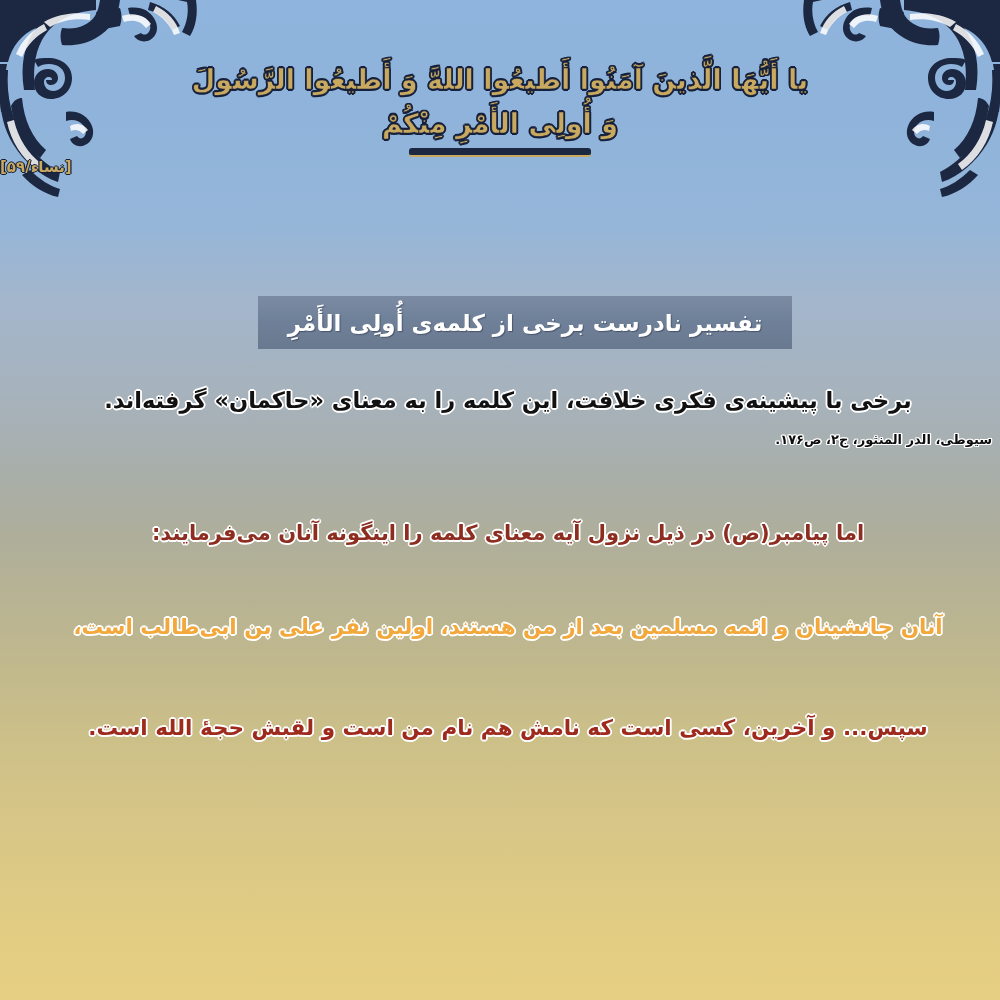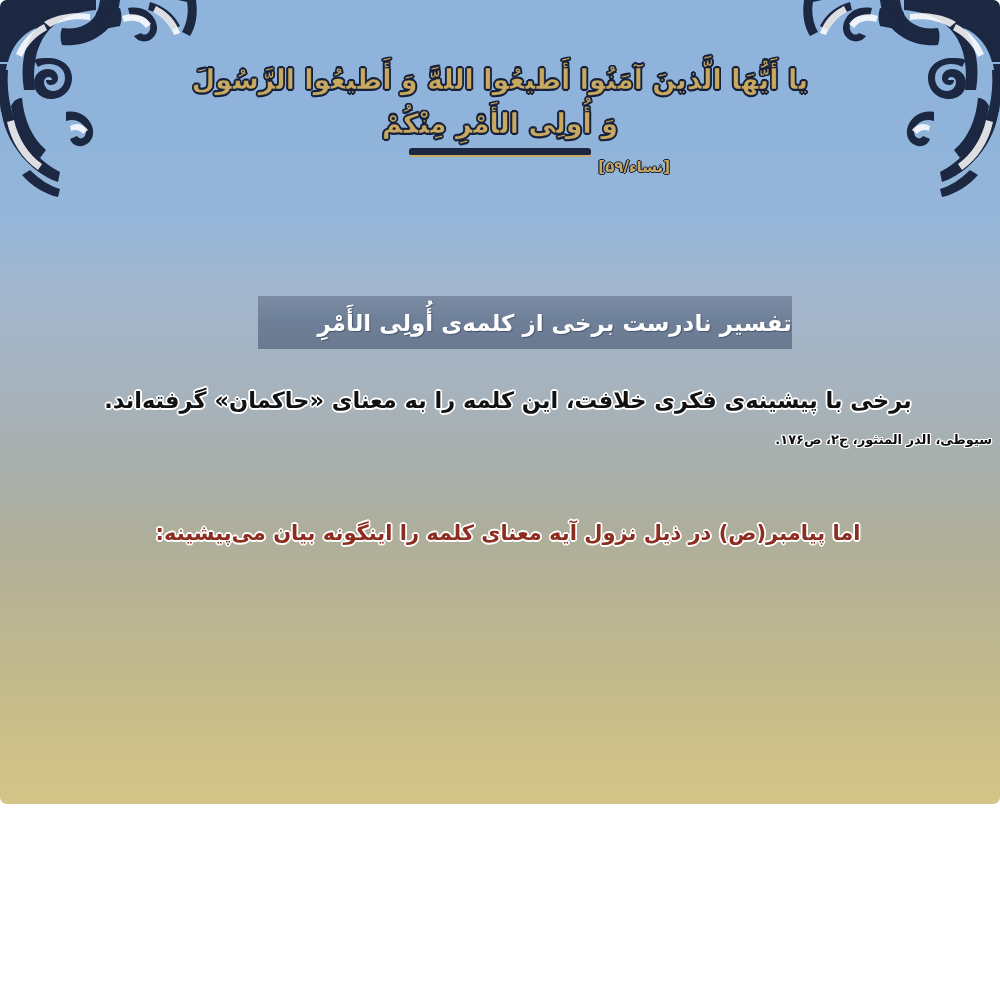--- a/index.html
+++ b/index.html
@@ -9,39 +9,38 @@
   body {
     width: 1000px;
     height: 1000px;
     overflow: hidden;
     font-family: "DejaVu Sans", "Liberation Sans", sans-serif;
   }
 
   #poster {
     position: relative;
     width: 1000px;
-    height: 804px;
+    height: 1000px;
     background: linear-gradient(to bottom,
         #8fb4dd 0px,
         #8fb3da 120px,
         #95b6d9 220px,
         #a3b6cc 300px,
         #a6b3bf 380px,
         #a7b0b4 430px,
         #a9afa8 480px,
         #aeae9c 530px,
         #b6b294 590px,
         #c0b88d 660px,
         #cbbf89 730px,
         #d4c487 800px,
         #dcc985 870px,
         #e3cd83 940px,
         #e6cf82 1000px);
     overflow: hidden;
-    border-radius: 7px;
   }
 
   
   .ornament {
     position: absolute;
     top: 0;
     width: 210px;
     height: 200px;
     pointer-events: none;
   }
@@ -90,34 +89,35 @@
   .verse-ref {
     margin-top: 1px;
     font-size: 15px;
     font-weight: bold;
     color: #c8a95f;
     text-shadow:
        1.2px 0 0 #16203a,
       -1.2px 0 0 #16203a,
        0 1.2px 0 #16203a,
        0 -1.2px 0 #16203a;
-    text-align: right;
+    text-align: left;
     padding-right: 330px;
   }
 
   
   .title-banner {
     position: absolute;
     top: 296px;
     left: 258px;
     width: 534px;
     height: 53px;
     background: linear-gradient(to bottom, #7b8ba3 0%, #6f8099 45%, #69798f 100%);
     display: flex;
     align-items: center;
+    justify-content: center;
     direction: rtl;
   }
   .title-banner .title-text {
     font-size: 23px;
     font-weight: bold;
     color: #ffffff;
     letter-spacing: 0.3px;
     text-shadow: 1px 1px 1px rgba(30,40,60,.45);
   }
 
@@ -299,19 +299,21 @@
   </div>
 
   <div class="title-banner">
     <span class="title-text">تفسیر نادرست برخی از کلمه‌ی أُولِی الأَمْرِ</span>
   </div>
 
   <div class="para black">برخی با پیشینه‌ی فکری خلافت، این کلمه را به معنای «حاکمان» گرفته‌اند.</div>
 
   <div class="cite first">سیوطی، الدر المنثور، ج۲، ص۱۷۶.</div>
 
-  <div class="para darkred">اما پیامبر(ص) در ذیل نزول آیه معنای  کلمه  را اینگونه بیان می‌پیشینه:</div>
-
-
+  <div class="para darkred">اما پیامبر(ص) در ذیل نزول آیه معنای  کلمه  را اینگونه آنان می‌فرمایند:</div>
+
+  <div class="para orange">آنان جانشینان و ائمه مسلمین بعد از من هستند، اولین نفر علی بن ابی‌طالب است،</div>
+
+  <div class="para red">سپس... و آخرین، کسی است که نامش هم نام من است و لقبش حجهٔ الله است.</div>
 
 
 
 </div>
 
 </body></html>

